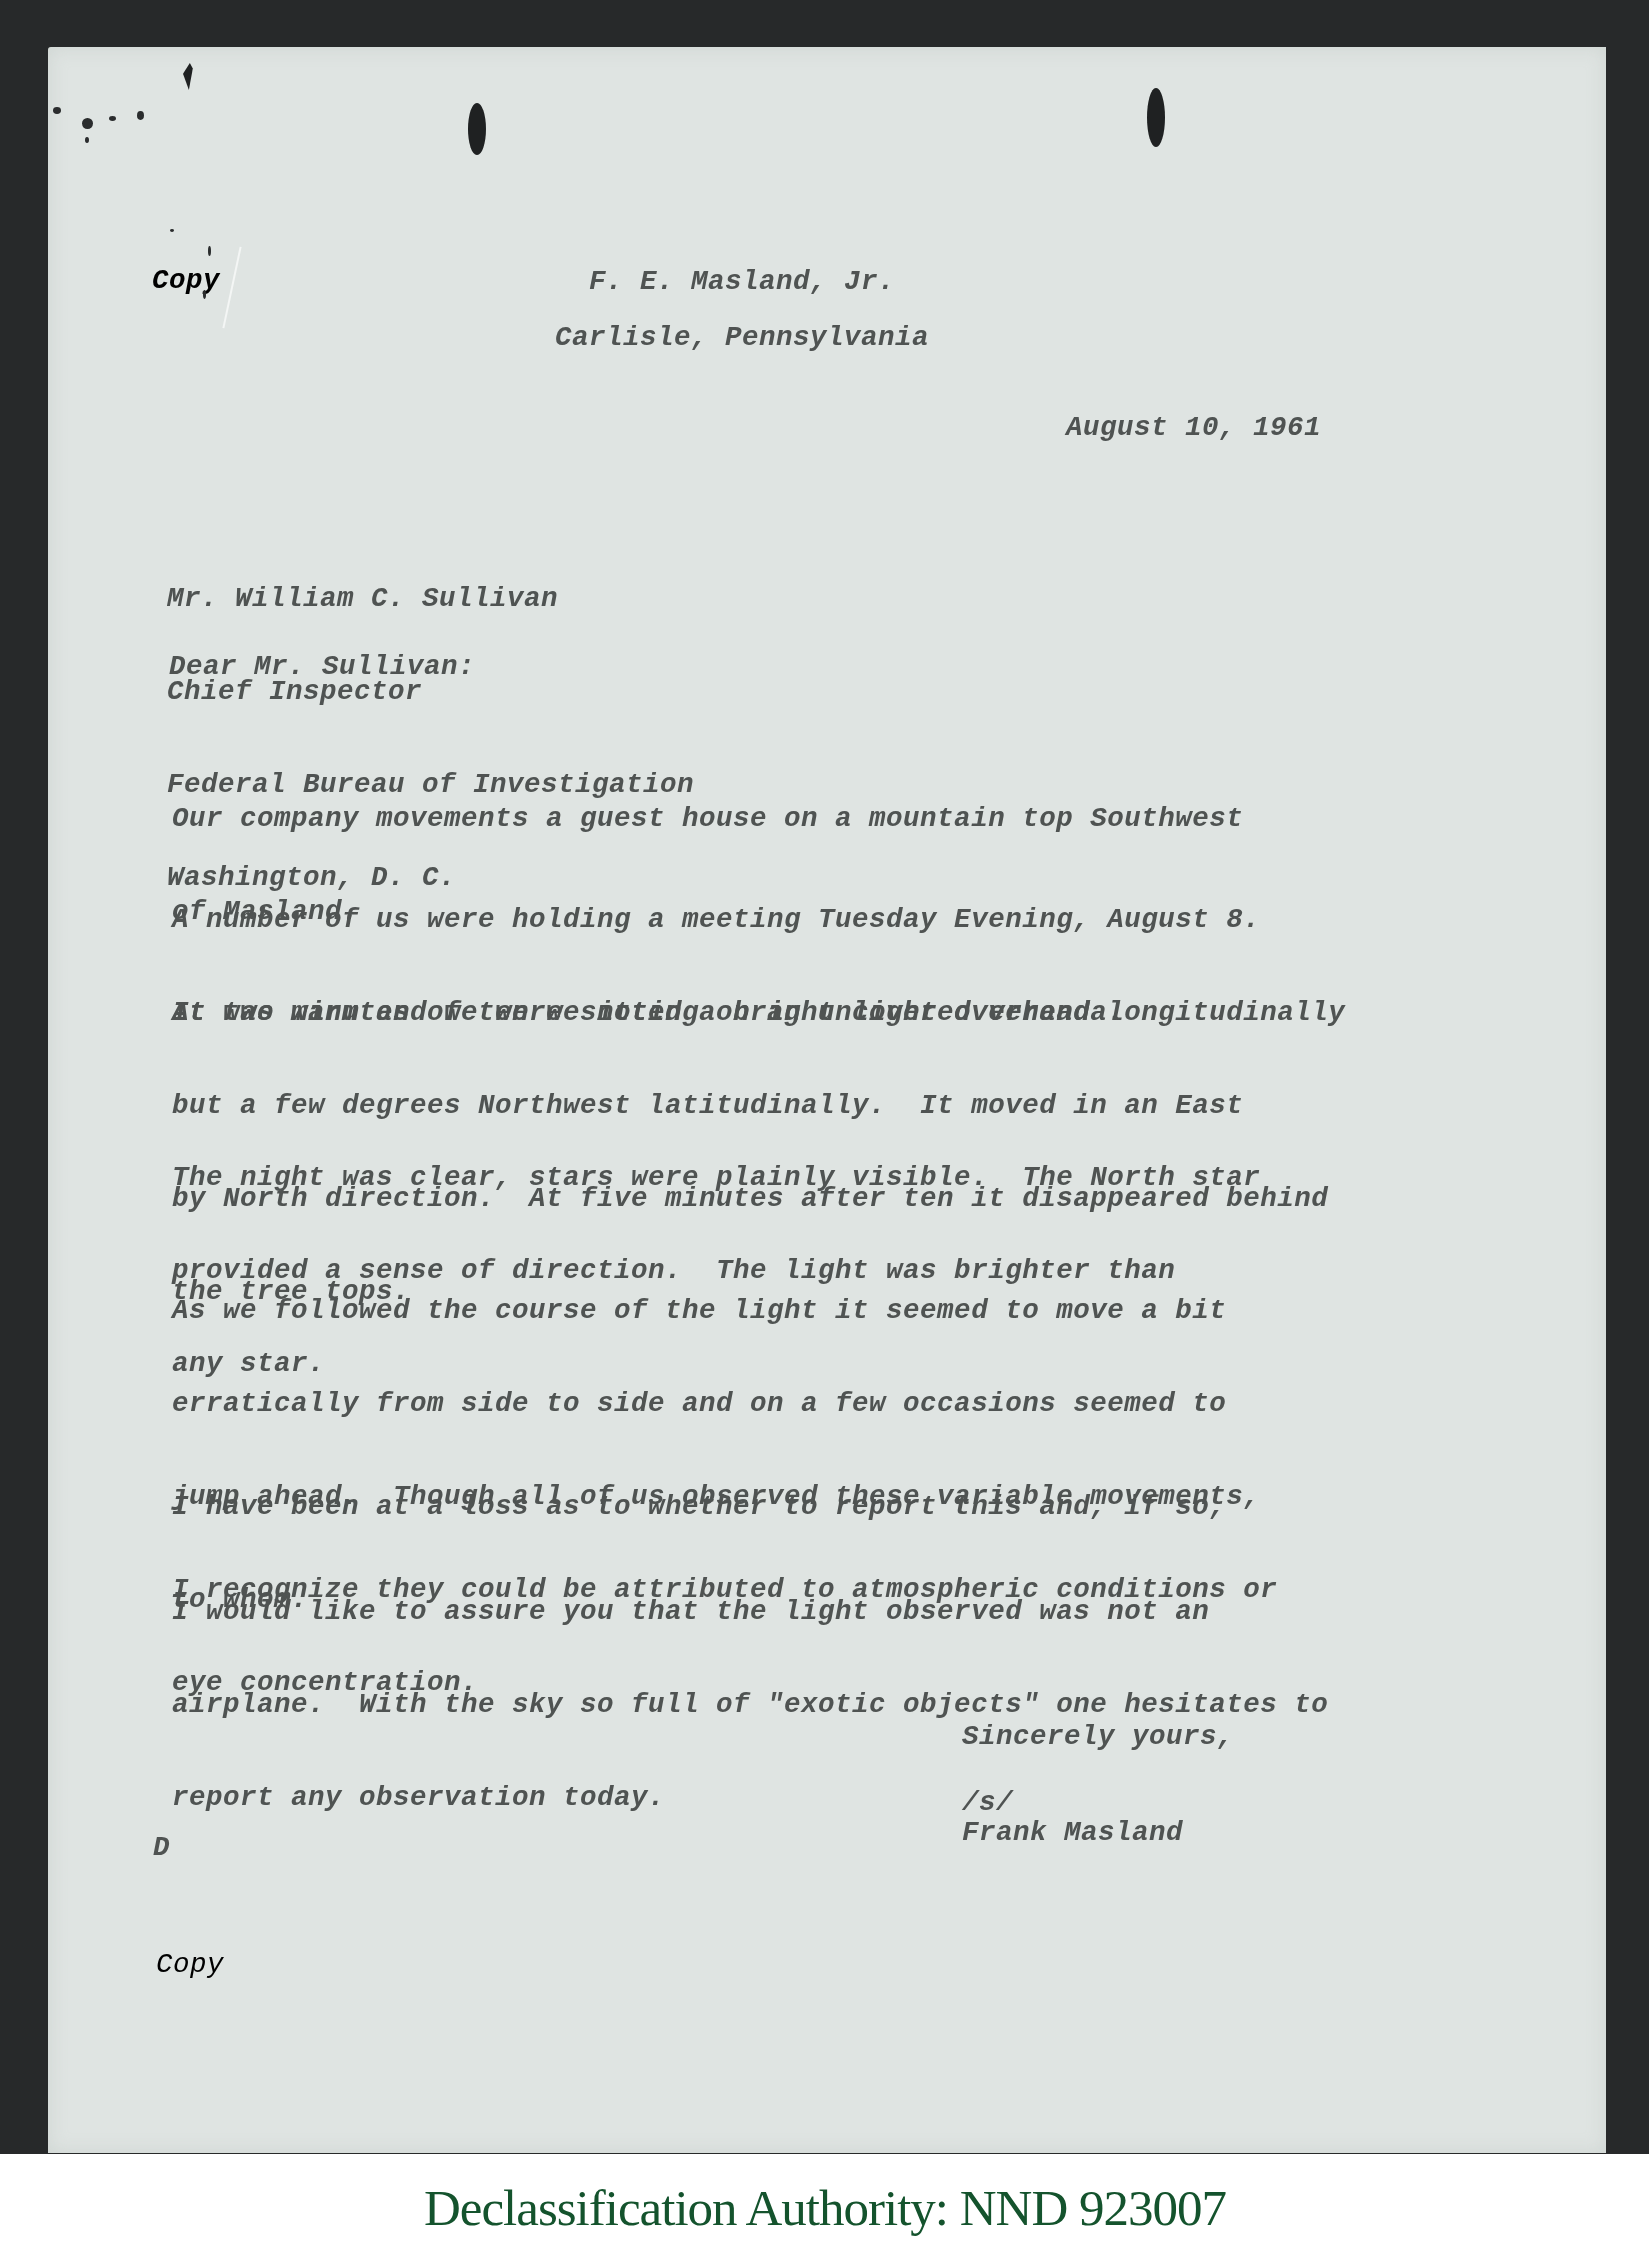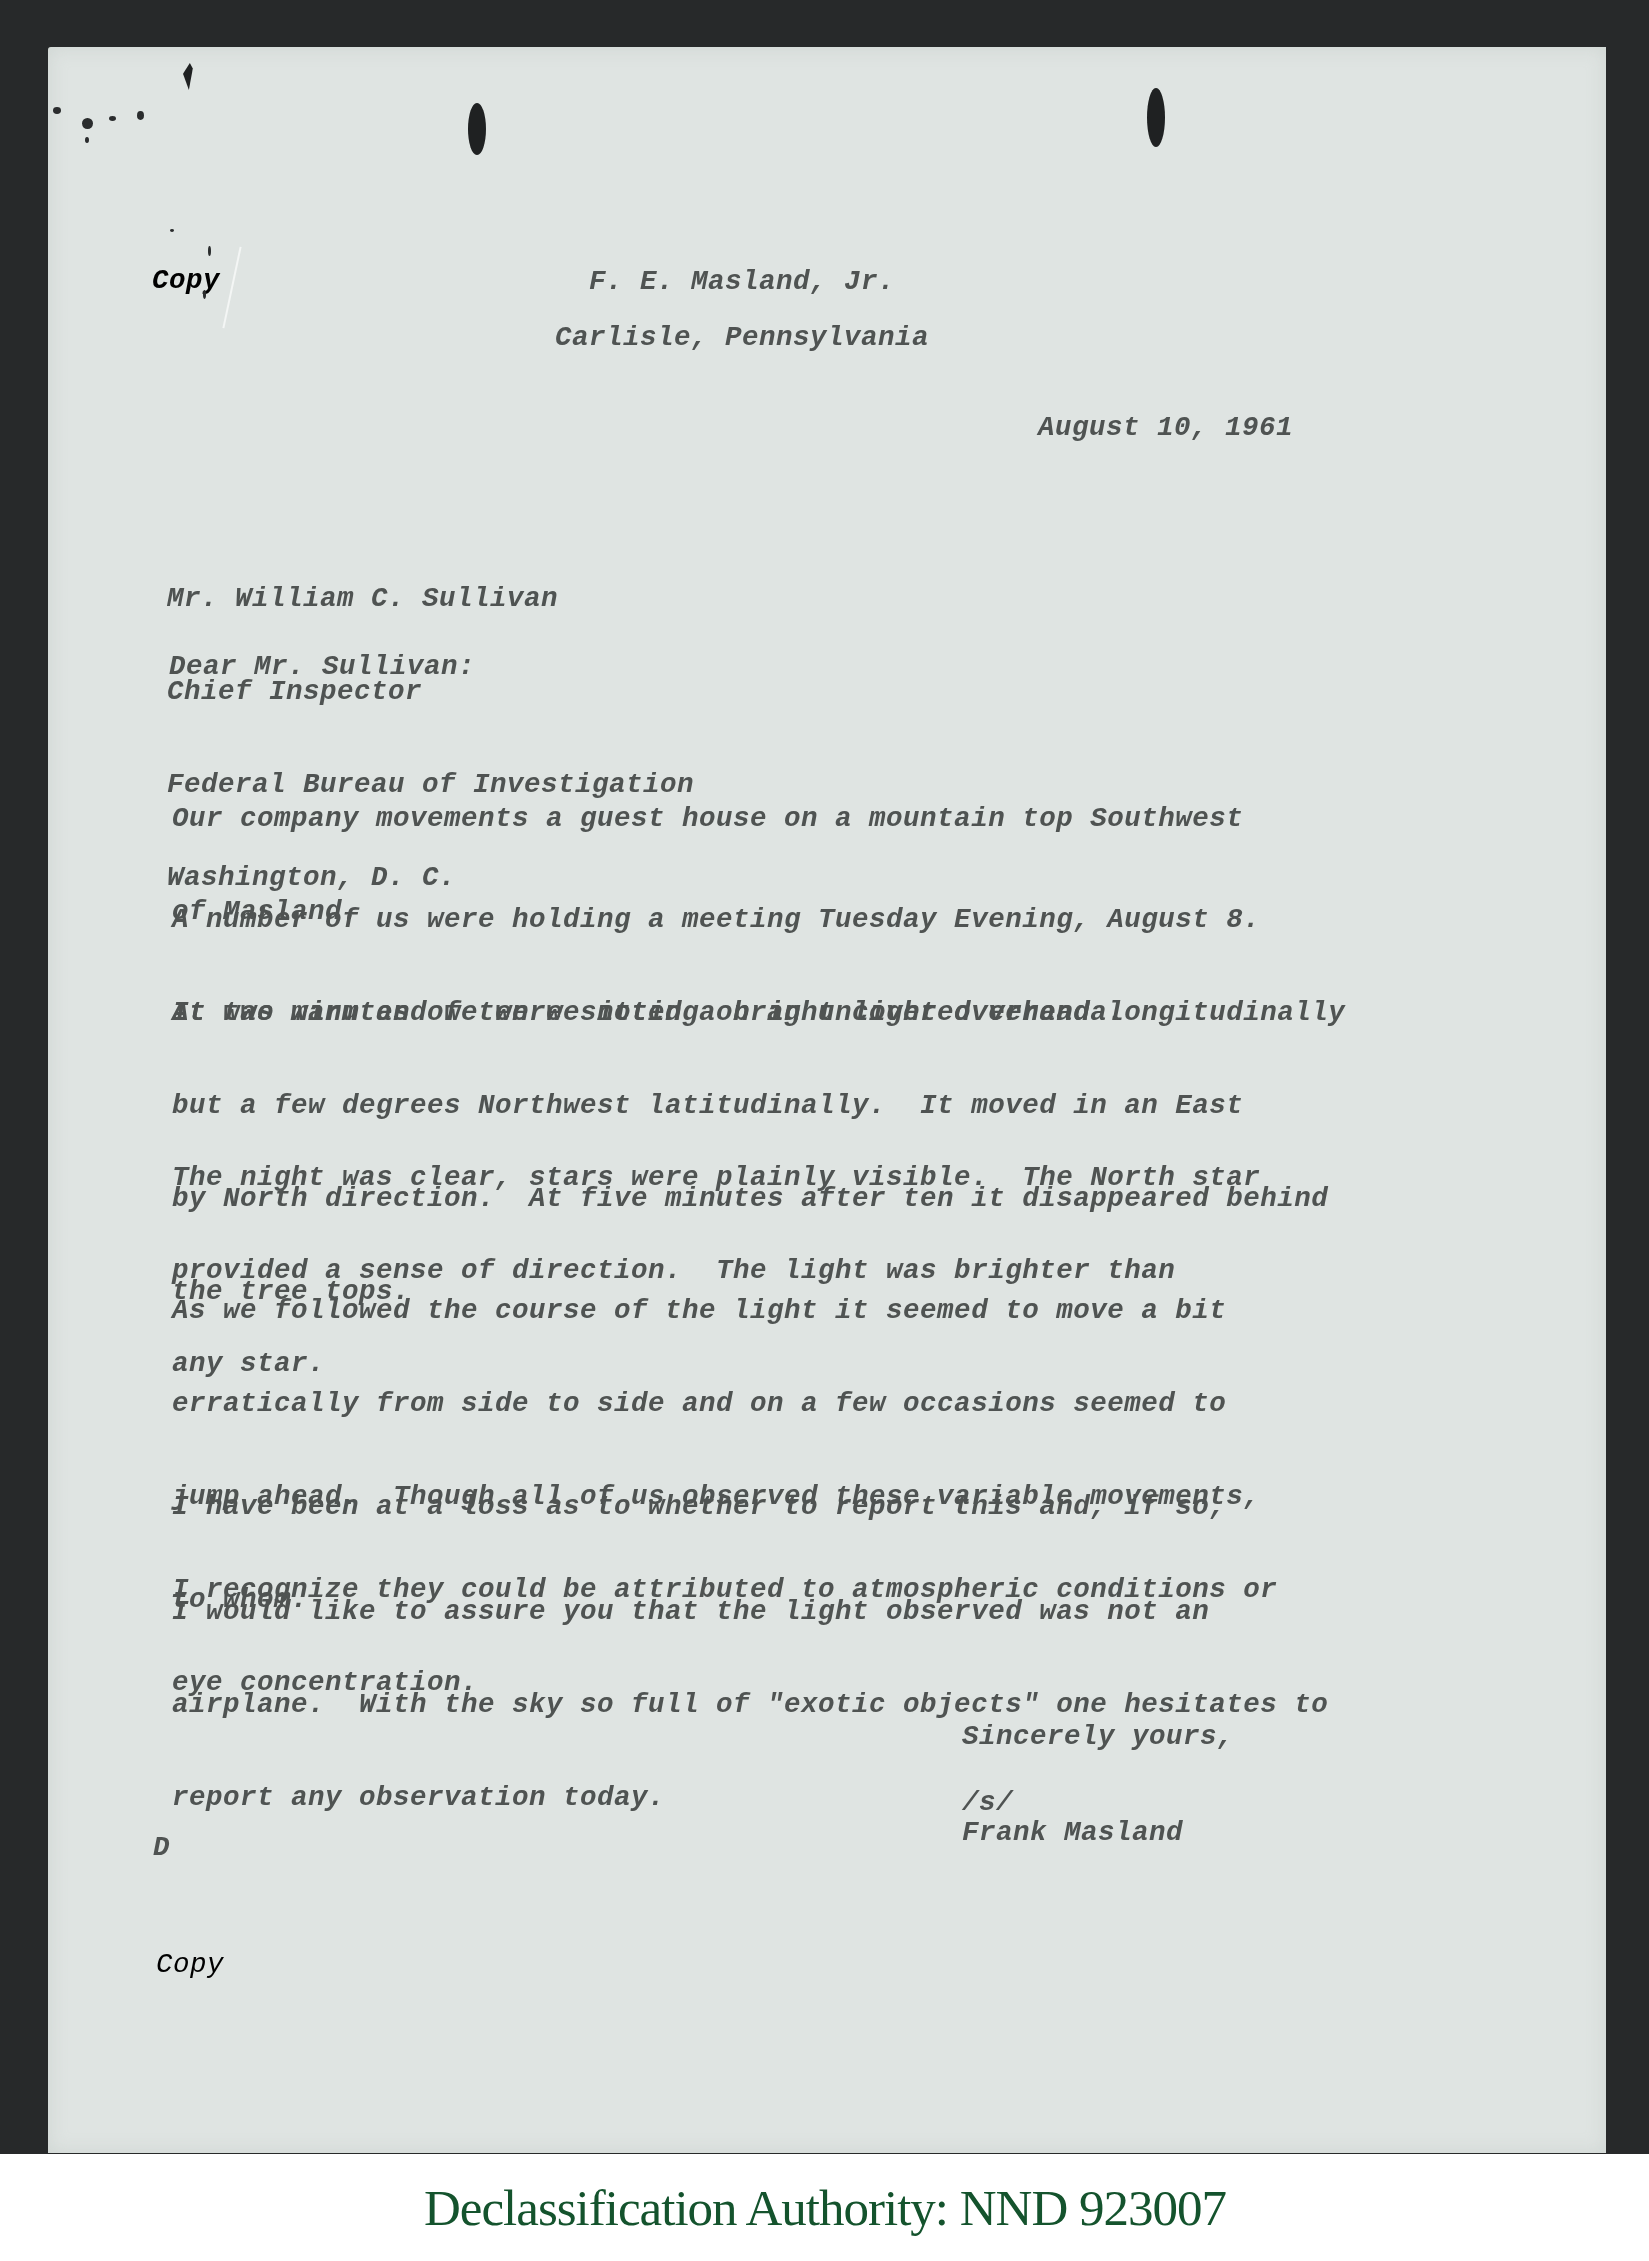--- a/index.html
+++ b/index.html
@@ -62,21 +62,21 @@
 <div class="crease"></div>
 
 <div class="tw margin-copy" style="left:152px;top:265px;">Copy</div>
 <div class="speck" style="left:208px;top:246px;width:2.9px;height:9.8px;"></div>
 <div class="speck" style="left:203px;top:290px;width:2.9px;height:8.8px;"></div>
 <div class="speck" style="left:170px;top:229px;width:3.9px;height:2.9px;"></div>
 
 <div class="tw" style="left:589px;top:258px;margin-top:8px;">F. E. Masland, Jr.</div>
 <div class="tw" style="left:555px;top:322px;">Carlisle, Pennsylvania</div>
 
-<div class="tw" style="left:1038px;top:412px;">August 10, 1961</div>
+<div class="tw" style="left:1066px;top:412px;">August 10, 1961</div>
 
 <div class="tw" style="left:167px;top:521px;">
   <span class="line" style="display:block;">Mr. William C. Sullivan</span>
   <span class="line" style="display:block;">Chief Inspector</span>
   <span class="line" style="display:block;">Federal Bureau of Investigation</span>
   <span class="line" style="display:block;">Washington, D. C.</span>
 </div>
 
 <div class="tw" style="left:169px;top:651px;">Dear Mr. Sullivan:</div>
 

